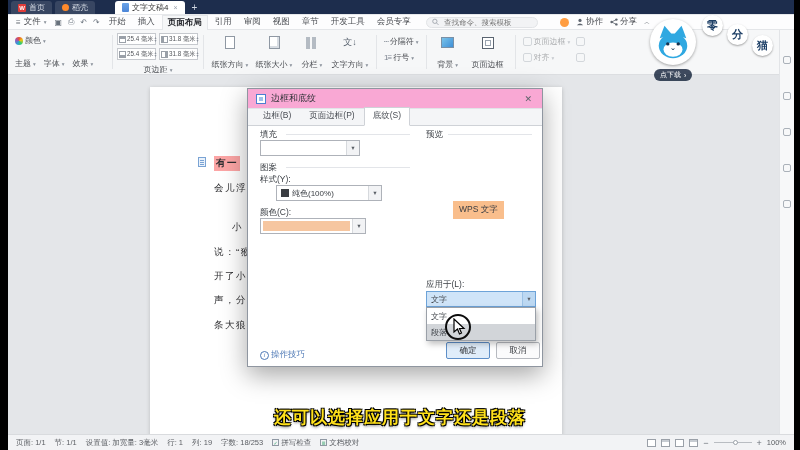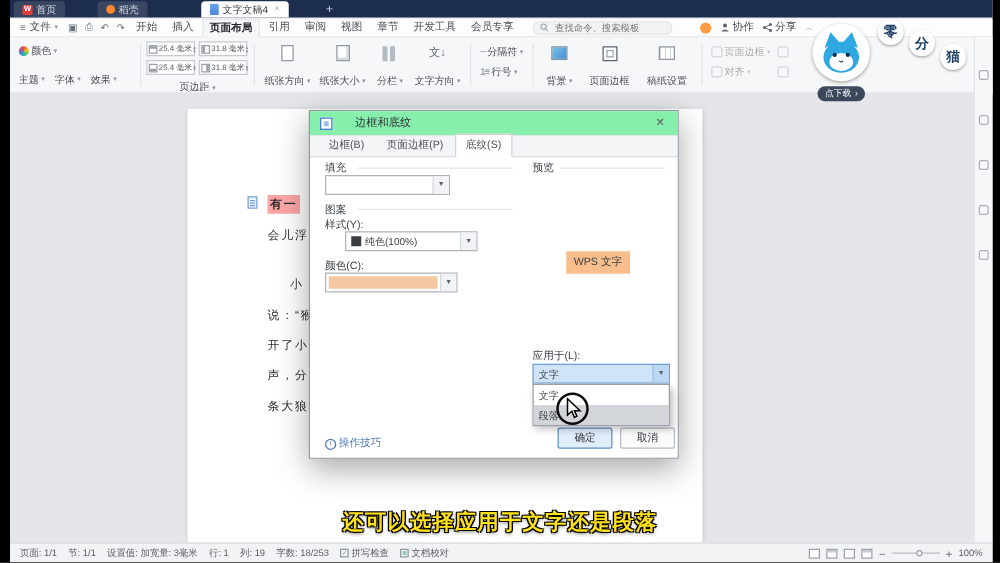--- a/index.html
+++ b/index.html
@@ -2,21 +2,21 @@
 <html><head>
 <meta charset="utf-8">
 <style>
   html,body{margin:0;padding:0;background:#000;}
   *{box-sizing:border-box;}
   .screen{position:relative;width:800px;height:450px;background:#000;overflow:hidden;
           font-family:"Liberation Sans","DejaVu Sans",sans-serif;-webkit-font-smoothing:antialiased;}
   .app{position:absolute;left:8px;top:0;width:786px;height:450px;background:#e6e8eb;}
 
   
-  .tabbar{position:absolute;left:0;top:0;width:100%;height:14px;background:#1d2d4d;display:flex;align-items:flex-end;gap:23px;}
+  .tabbar{position:absolute;left:0;top:0;width:100%;height:14px;background:#1d2d4d;display:flex;align-items:flex-end;}
   .tab{display:flex;align-items:center;gap:3px;padding:0 7px;height:13px;font-size:8px;color:#d9dee7;
        background:rgba(255,255,255,.12);margin-left:3px;border-radius:3px 3px 0 0;white-space:nowrap;}
   .tab.active{background:#fff;color:#333;}
   .wlogo{width:8px;height:8px;background:#e23c39;color:#fff;font-size:6px;font-weight:bold;
          display:flex;align-items:center;justify-content:center;border-radius:1px;}
   .docer-dot{width:7px;height:7px;border-radius:50%;background:#ff8a2b;}
   .docicon{width:7px;height:9px;background:linear-gradient(#6aa3e8,#4c86d8);border-radius:1px;}
   .tabclose{font-size:7px;color:#9aa2ad;margin-left:2px;}
   .newtab{color:#cfd6e2;font-size:10px;padding:0 7px;height:13px;display:flex;align-items:center;}
 
@@ -101,22 +101,22 @@
   .status-right{margin-left:auto;display:flex;align-items:center;gap:5px;}
   .vic{width:9px;height:8px;border:1px solid #9aa0a8;background:#fff;}
   .vic.l{box-shadow:inset 0 2px 0 #c7ccd2;}
   .zbtn{font-size:9px;color:#6a7078;line-height:8px;}
   .track{width:38px;height:1px;background:#b9bdc2;position:relative;}
   .knob{position:absolute;left:50%;top:-2.5px;width:5px;height:5px;background:#fff;border:1px solid #9aa0a8;border-radius:50%;}
 
   
   .dialog{position:absolute;left:247px;top:88px;width:296px;height:279px;background:#fff;border:1px solid #8f96a0;
           box-shadow:0 8px 24px rgba(0,0,0,.35);z-index:40;font-size:8.5px;color:#34373c;}
-  .dlg-title{height:20px;background:#86efac;border-bottom:1px solid #e2e4e8;display:flex;align-items:center;
-             padding:0 8px;gap:18px;font-size:9px;color:#2f3237;}
+  .dlg-title{height:20px;background:#f9a8d4;border-bottom:1px solid #e2e4e8;display:flex;align-items:center;
+             padding:0 8px;gap:5px;font-size:9px;color:#2f3237;}
   .dlg-ic{width:10px;height:10px;border:1px solid #4c7fd0;background:#fff;box-shadow:inset 0 0 0 2px #fff,inset 0 0 0 4px #9fc0ea;}
   .dlg-close{margin-left:auto;color:#5f646b;font-size:9px;padding:0 2px;}
   .dlg-tabs{height:17px;background:#f4f5f7;display:flex;align-items:flex-end;padding-left:6px;border-bottom:1px solid #cfd2d7;}
   .dtab{padding:2px 8px 3px;border:1px solid transparent;margin-bottom:-1px;color:#4a4e55;font-size:8.5px;}
   .dtab.on{background:#fff;border-color:#cfd2d7;border-bottom-color:#fff;}
   .dlg-body{position:absolute;left:0;top:37px;right:0;bottom:0;background:#fff;}
   .glabel2{position:absolute;font-size:8.5px;color:#3c4046;white-space:nowrap;}
   .gline{position:absolute;height:1px;background:#e3e5e9;}
   .combo{position:absolute;height:16px;background:#fff;border:1px solid #aeb2b9;display:flex;align-items:center;
          padding-left:4px;gap:3px;font-size:8px;color:#3c4046;}
@@ -354,28 +354,20 @@
           </span>
       </div>
       <div class="bbig" style="width:46px;">
         <span class="ic">
             <span class="ic-border"></span>
           </span>
         <span class="blabel">
             <span>页面边框</span>
           </span>
       </div>
-      <div class="bbig" style="width:46px;">
-        <span class="ic">
-            <span class="ic-grid"></span>
-          </span>
-        <span class="blabel">
-            <span>稿纸设置</span>
-          </span>
-      </div>
       <div class="rsep"></div>
 
       <div class="sgroup dis">
         <div class="rbtn">
           <span class="stub" style="margin:0;"></span>
           <span>页面边框</span>
             <span class="caret">▾</span>
         </div>
         <div class="rbtn">
           <span class="stub" style="margin:0;"></span>

